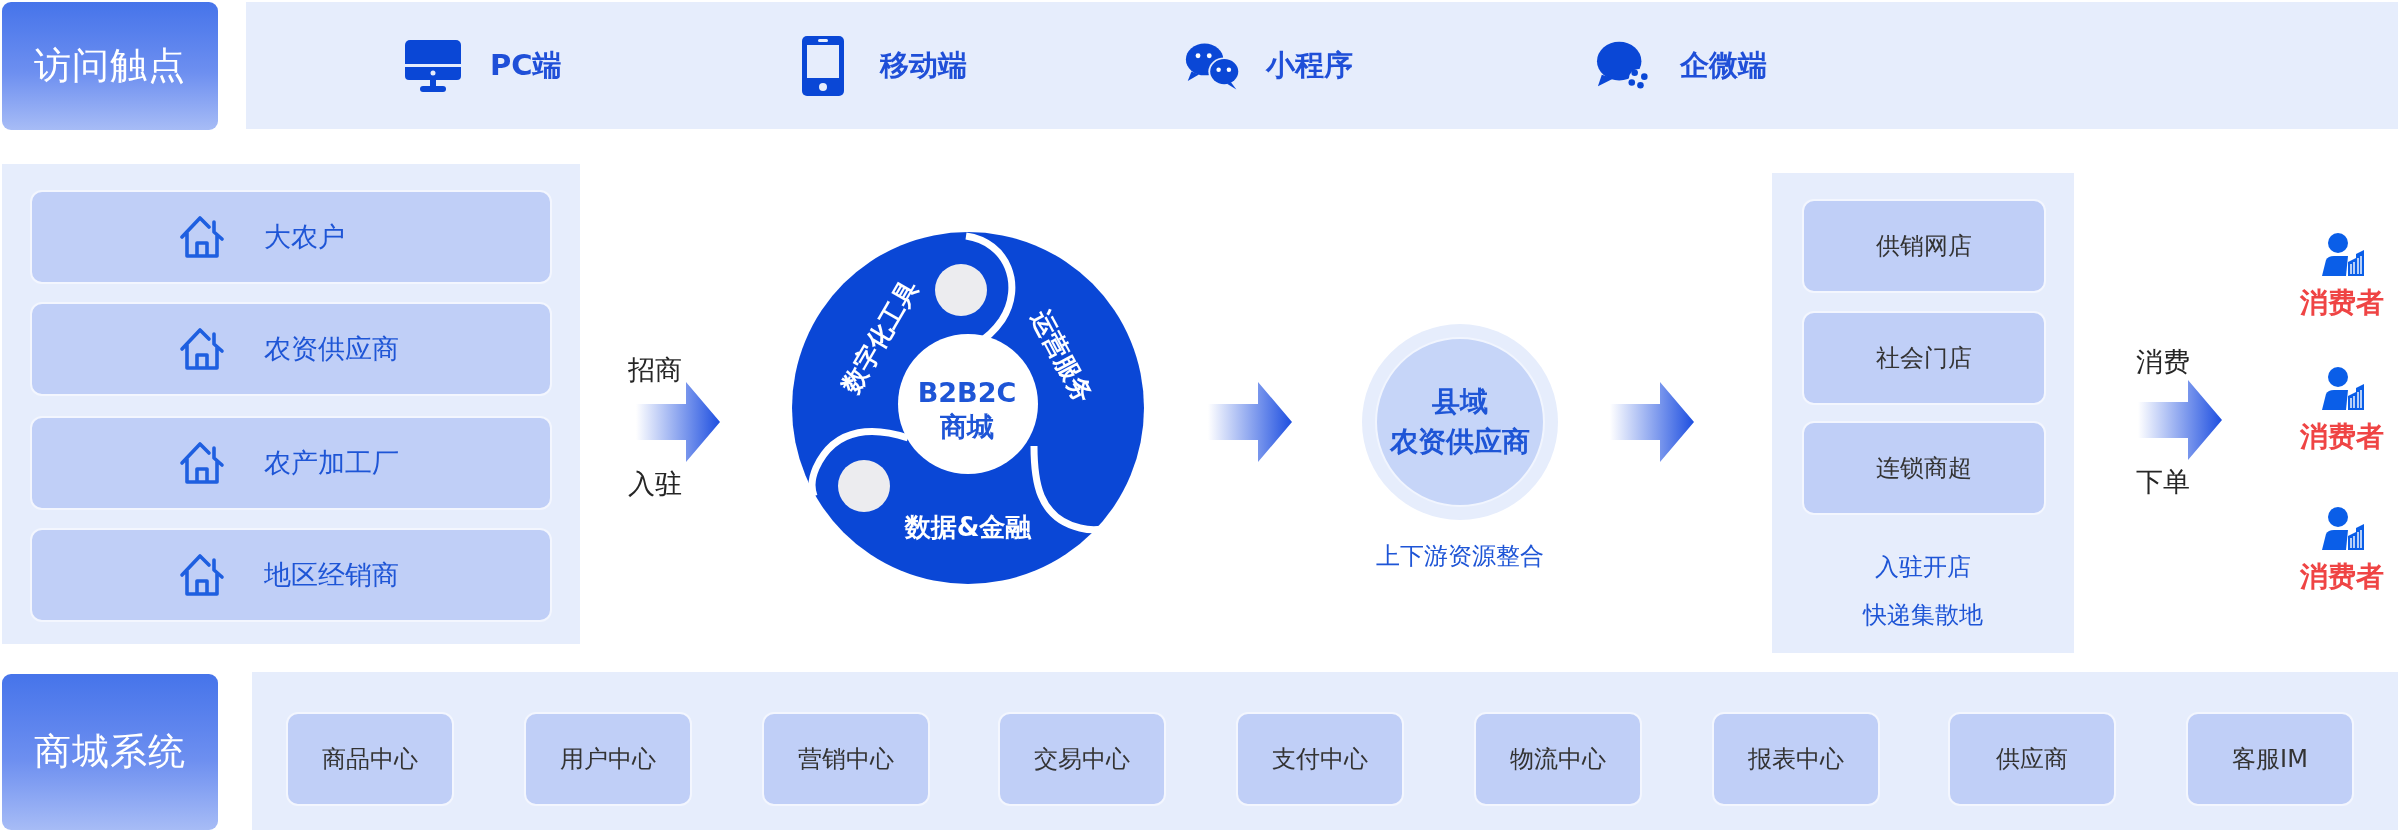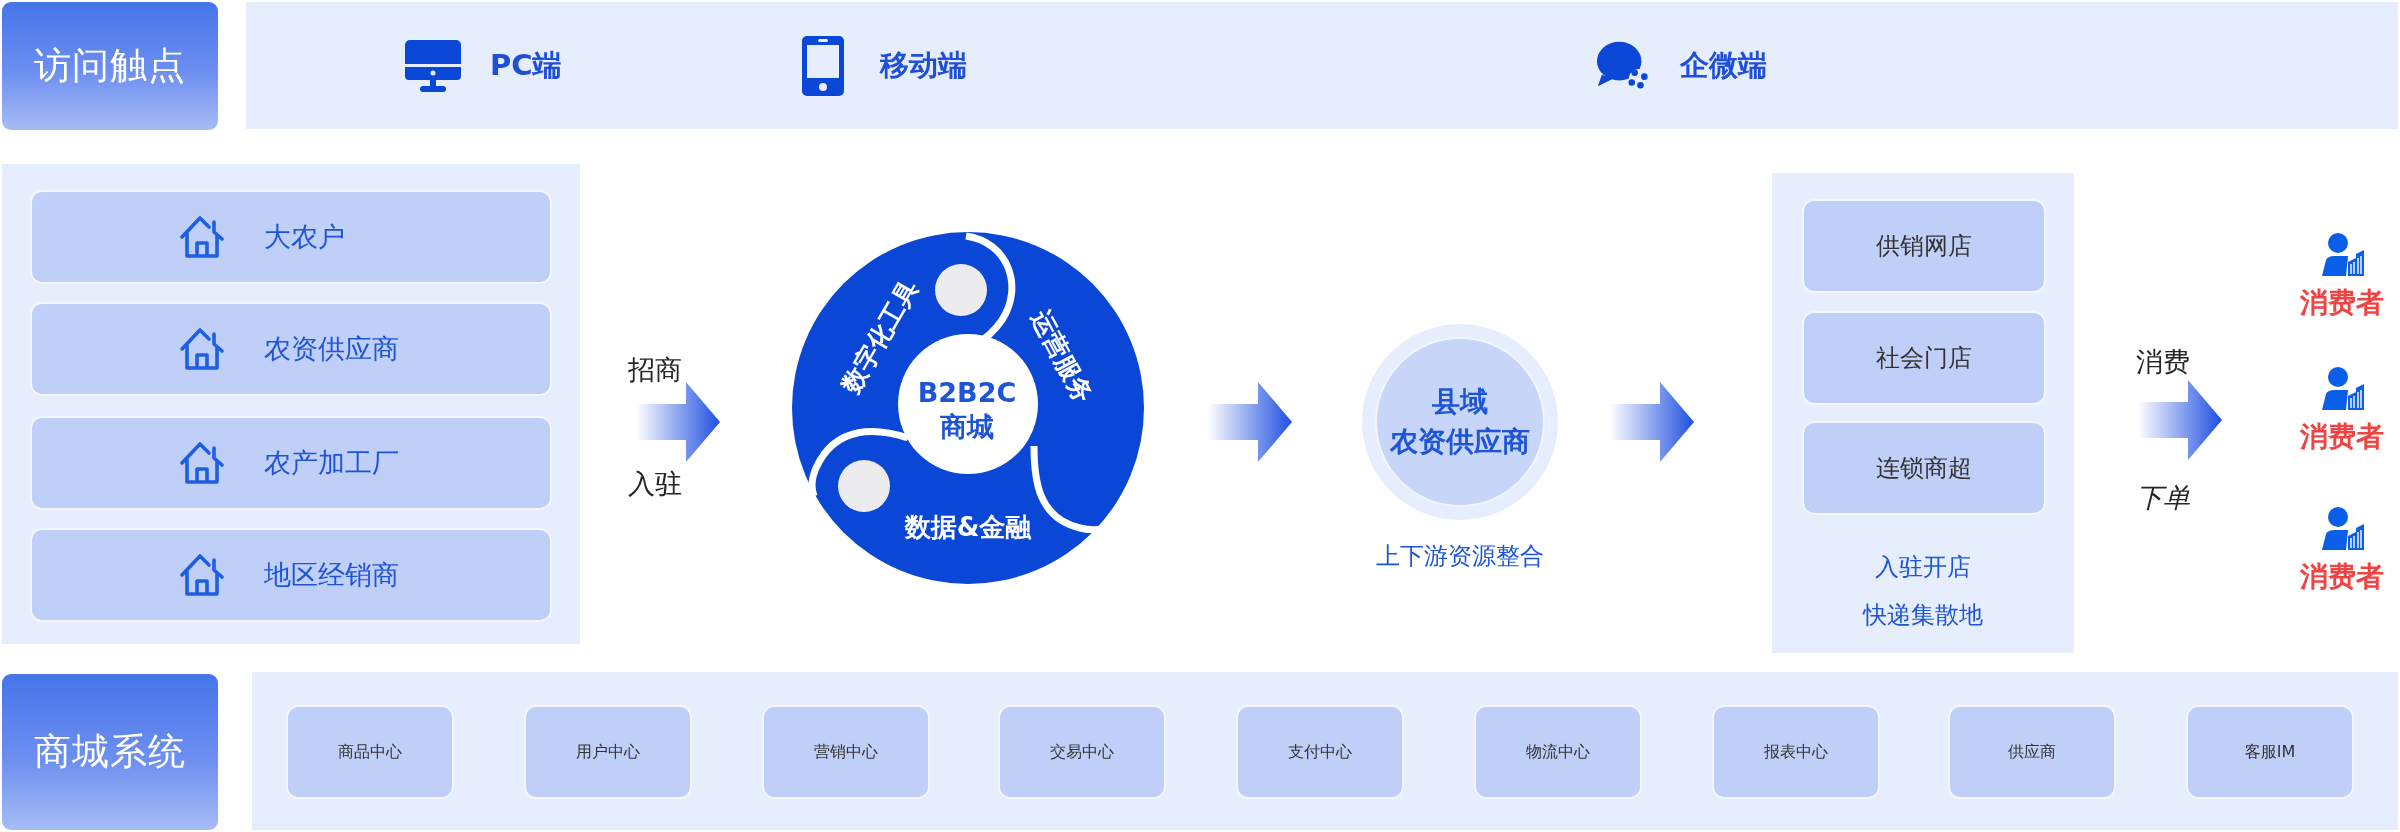--- a/index.html
+++ b/index.html
@@ -76,24 +76,24 @@
   
   .consumer { position: absolute; left: 2300px; width: 84px; text-align: center; }
   .consumer .ico { width: 48px; height: 48px; margin: 0 auto 4px auto; display: block; }
   .consumer .lbl { font-size: 28px; font-weight: bold; color: #ef4444; }
 
   
   .sys-bar {
     position: absolute; left: 252px; top: 672px; width: 2146px; height: 158px; background: #e6edfc;
   }
   .sys-card {
-    position: absolute; top: 33px; width: 168px; height: 94px;
+    position: absolute; top: 40px; width: 168px; height: 94px;
     background: #c0cff7; border: 2px solid #f3f6fe; border-radius: 12px;
     display: flex; align-items: center; justify-content: center;
-    font-size: 16px; color: #333;
+    font-size: 24px; color: #333;
   }
 </style>
 </head>
 <body>
 
 <div class="row-label" style="left:2px; top:2px; width:216px; height:128px;">访问触点</div>
 
 <div class="touch-bar">
 
   <div class="touch-item" style="left:158px;">
@@ -115,20 +115,36 @@
       <svg width="46" height="62" viewBox="0 0 46 62">
         <rect x="2" y="1" width="42" height="60" rx="5" fill="#0a47d6"></rect>
         <rect x="7" y="10" width="32" height="33" fill="#e6edfc"></rect>
         <rect x="18" y="4" width="10" height="3" rx="1.5" fill="#e6edfc"></rect>
         <circle cx="23" cy="52" r="4" fill="#e6edfc"></circle>
       </svg>
     </span>
     <span class="lbl">移动端</span>
   </div>
 
+  <div class="touch-item" style="left:938px; gap:24px;">
+    <span class="touch-icon">
+      <svg width="62" height="52" viewBox="0 0 62 52">
+        <ellipse cx="22" cy="19" rx="20" ry="17" fill="#0a47d6"></ellipse>
+        <polygon points="8,32 4,42 16,35" fill="#0a47d6"></polygon>
+        <circle cx="15" cy="15" r="2.6" fill="#fff"></circle>
+        <circle cx="27" cy="15" r="2.6" fill="#fff"></circle>
+        <ellipse cx="43" cy="32" rx="17" ry="15" fill="#e6edfc"></ellipse>
+        <ellipse cx="43" cy="32" rx="15" ry="13.5" fill="#0a47d6"></ellipse>
+        <polygon points="50,43 56,51 46,45" fill="#0a47d6"></polygon>
+        <circle cx="37" cy="30" r="2.4" fill="#fff"></circle>
+        <circle cx="48" cy="30" r="2.4" fill="#fff"></circle>
+      </svg>
+    </span>
+    <span class="lbl">小程序</span>
+  </div>
 
   <div class="touch-item" style="left:1350px; gap:26px;">
     <span class="touch-icon">
       <svg width="60" height="54" viewBox="0 0 60 54">
         <ellipse cx="24" cy="22" rx="23" ry="20" fill="#0a47d6"></ellipse>
         <polygon points="6,36 2,48 18,40" fill="#0a47d6"></polygon>
         <circle cx="44" cy="40" r="10" fill="#e6edfc"></circle>
         <circle cx="40" cy="34" r="3.4" fill="#0a47d6"></circle>
         <circle cx="50" cy="38" r="3.4" fill="#0a47d6"></circle>
         <circle cx="46" cy="47" r="3.4" fill="#0a47d6"></circle>
@@ -248,21 +264,21 @@
 <span class="side-lbl" style="left:2136px; top:344px;">消费</span>
 <svg class="flow-arrow" style="left:2138px; top:380px;" viewBox="0 0 84 80">
   <defs>
       <linearGradient id="ag4" x1="0" x2="1" y1="0" y2="0">
         <stop offset="0" stop-color="#1e4fe0" stop-opacity="0"></stop>
         <stop offset="1" stop-color="#1e4fe0"></stop>
       </linearGradient>
     </defs>
   <polygon points="0,22 50,22 50,0 84,40 50,80 50,58 0,58" fill="url(#ag4)"></polygon>
 </svg>
-<span class="side-lbl" style="left:2136px; top:480px;font-style:italic;">下单</span>
+<span class="side-lbl" style="left:2136px; top:464px;">下单</span>
 
 <div class="consumer" style="top:232px;">
   <svg class="ico" viewBox="0 0 48 48">
     <circle cx="20" cy="11" r="10" fill="#0a5ee8"></circle>
     <path d="M4 44 L8 28 Q10 24 16 24 L30 24 L28 44 Z" fill="#0a5ee8"></path>
     <path d="M30 44 L30 30 L38 26 L38 22 L46 18 L46 44 Z" fill="#0a5ee8"></path>
     <path d="M33 32 L33 42 M36 30 L36 42 M40 26 L40 42 M43 24 L43 42" stroke="#fff" stroke-width="1.4"></path>
   </svg>
   <div class="lbl">消费者</div>
 </div>

